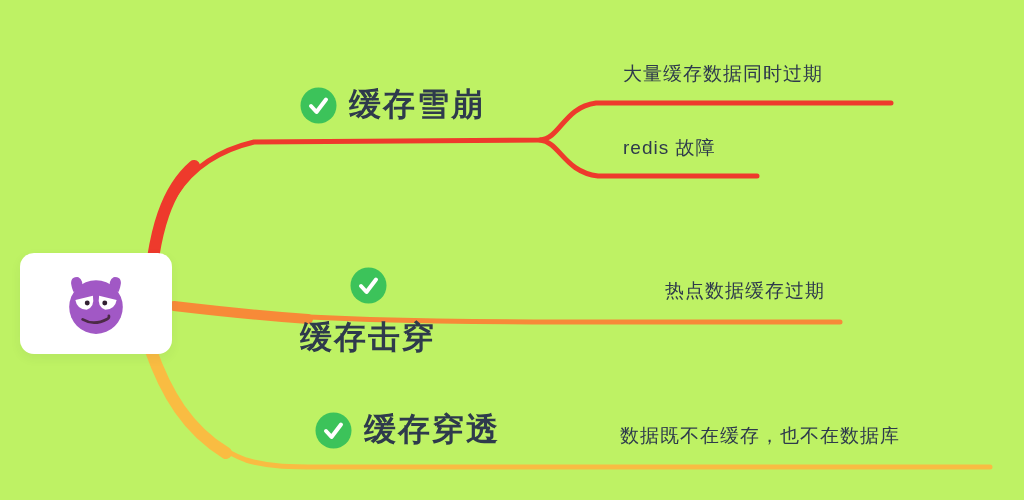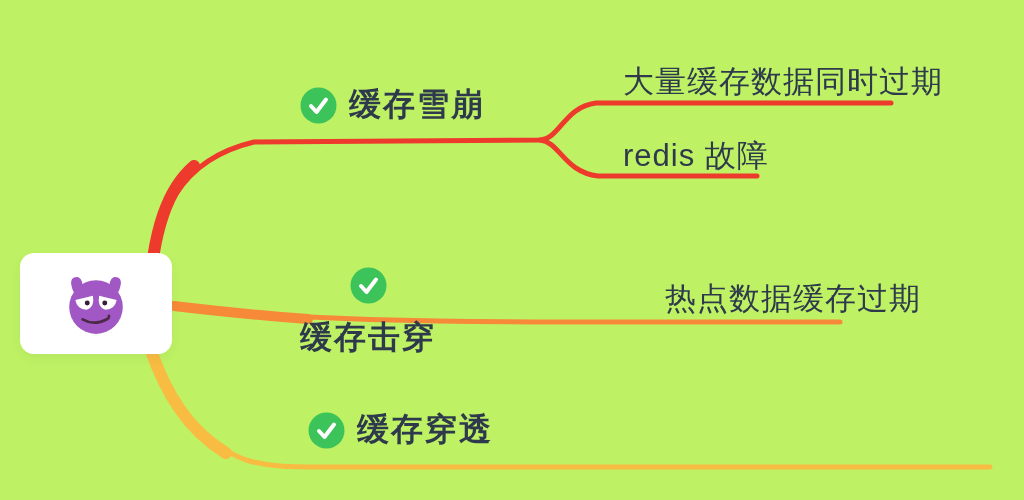--- a/index.html
+++ b/index.html
@@ -20,21 +20,21 @@
   .topic{
     position:absolute;
     color:#2e3a4c;
     display:flex;align-items:center;gap:12px;
     white-space:nowrap;
   }
   .topic-label{
     font-weight:bold;font-size:32px;letter-spacing:2px;color:#2e3a4c;
   }
   .sub-label{
-    position:absolute;font-size:31px;color:#2e3a4c;white-space:nowrap;letter-spacing:1px;
+    position:absolute;font-size:19px;color:#2e3a4c;white-space:nowrap;letter-spacing:1px;
   }
   .check{flex:0 0 auto;display:block;}
 </style>
 </head>
 <body>
 
 <div class="canvas">
 
   <svg class="edges" viewBox="0 0 1024 500">
 
@@ -80,21 +80,22 @@
 
   <div class="topic" style="left:300px;top:267px;flex-direction:column;">
     <svg class="check" width="37" height="37" viewBox="0 0 37 37">
       <circle cx="18.5" cy="18.5" r="18" fill="#3cc35a"></circle>
       <path d="M 11 19 L 16.5 25 L 26 12.5" fill="none" stroke="#ffffff" stroke-width="4" stroke-linecap="round" stroke-linejoin="round"></path>
     </svg>
     <span class="topic-label">缓存击穿</span>
   </div>
   <div class="sub-label" style="left:633px;top:278px;margin-left:32px;">热点数据缓存过期</div>
 
-  <div class="topic" style="left:308px;top:408px;">
+  <div class="topic" style="left:315px;top:408px;">
     <svg class="check" width="37" height="37" viewBox="0 0 37 37">
       <circle cx="18.5" cy="18.5" r="18" fill="#3cc35a"></circle>
       <path d="M 11 19 L 16.5 25 L 26 12.5" fill="none" stroke="#ffffff" stroke-width="4" stroke-linecap="round" stroke-linejoin="round"></path>
     </svg>
     <span class="topic-label">缓存穿透</span>
   </div>
+  <div class="sub-label" style="left:620px;top:423px;">数据既不在缓存，也不在数据库</div>
 
 </div>
 
 </body></html>

